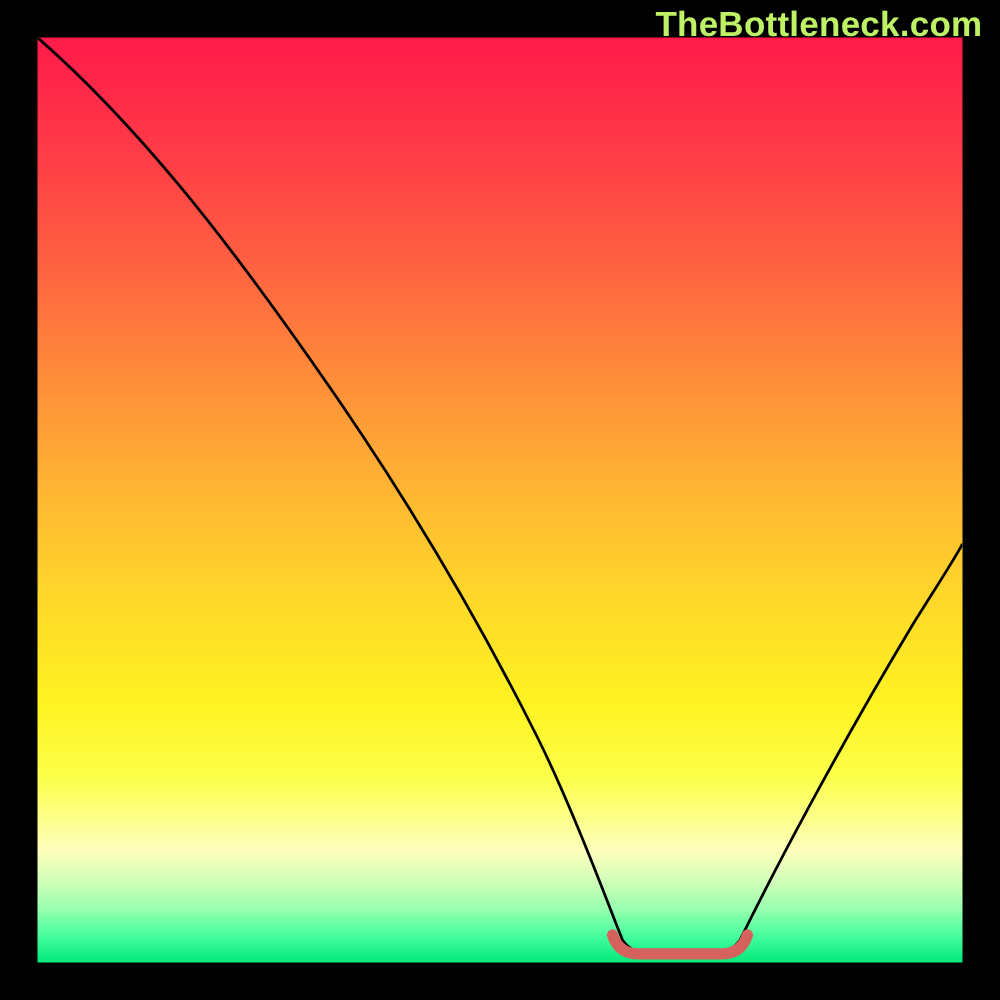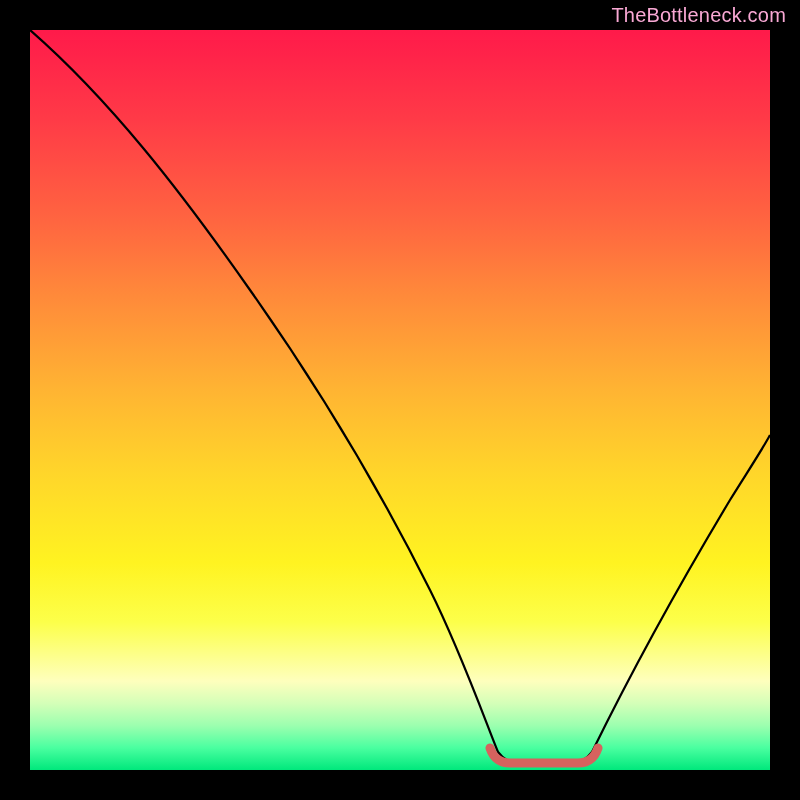--- a/index.html
+++ b/index.html
@@ -38,23 +38,23 @@
       #d4ffb8 91%,
       #9cffaf 94%,
       #4affa0 97%,
       #00e87c 100%
     );
   }
   .watermark {
     position: absolute;
     top: 4px;
     right: 14px;
-    color: #f9a8d4;
-    font-size: 20px;
-    font-weight: 400;
+    color: #bef264;
+    font-size: 28px;
+    font-weight: 700;
     letter-spacing: 0.2px;
   }
   svg.curve {
     position: absolute;
     top: 0;
     left: 0;
   }
 </style>
 </head>
 <body>

